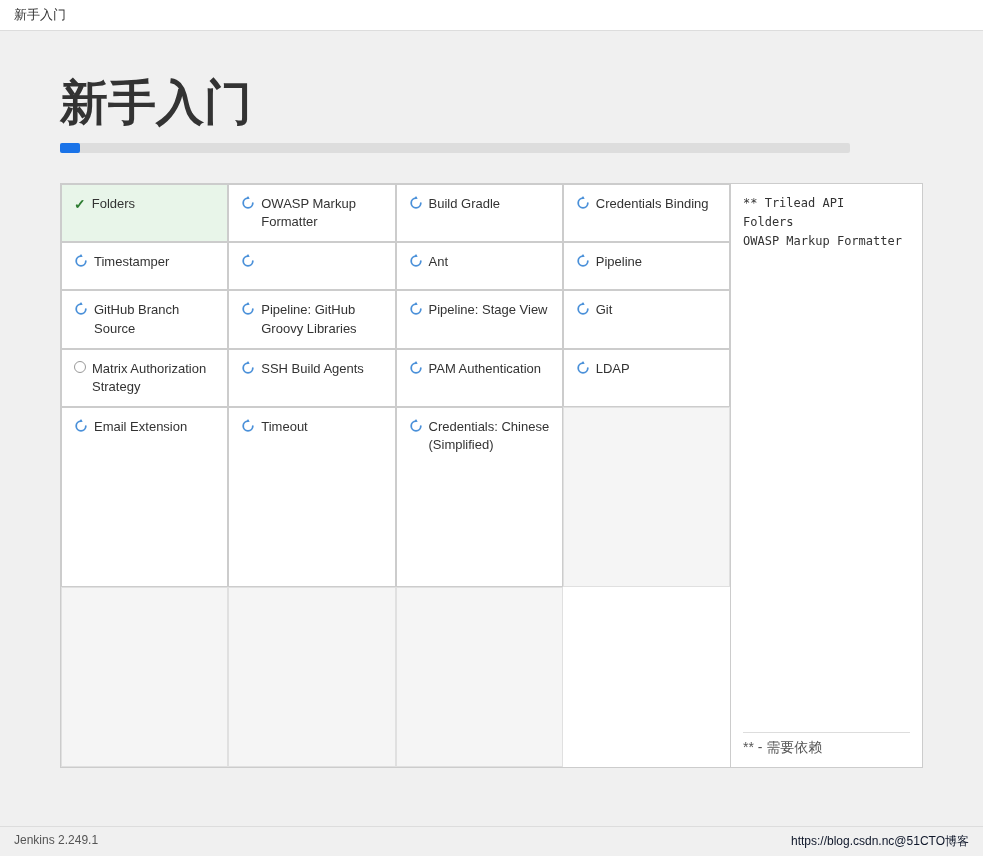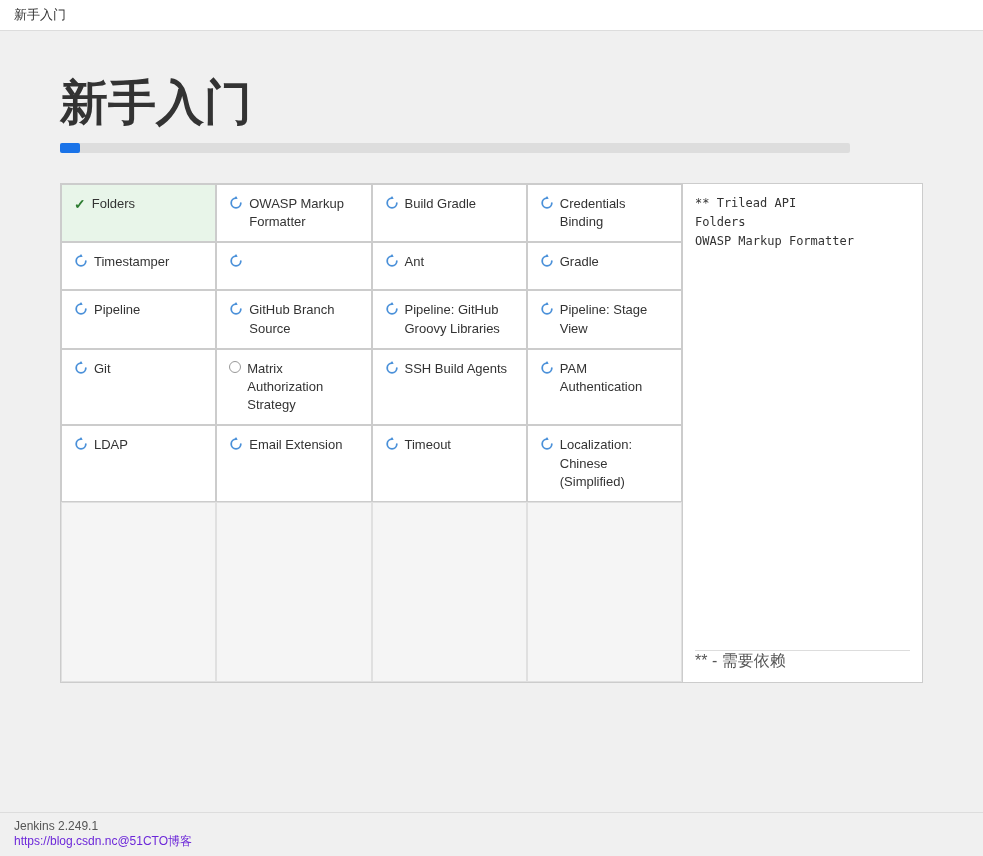--- a/index.html
+++ b/index.html
@@ -107,41 +107,42 @@
       display: inline-block;
       width: 12px;
       height: 12px;
       border-radius: 50%;
       border: 1px solid #999;
       margin-top: 2px;
     }
 
     
     #right-panel {
-      width: 240px;
+      width: 192px;
       border-left: 1px solid #ccc;
       background: #fff;
       padding: 10px 12px;
       font-size: 12px;
       color: #333;
       display: flex;
       flex-direction: column;
       justify-content: space-between;
     }
 
     #right-panel .panel-top {
       font-family: monospace;
       font-size: 12px;
       line-height: 1.6;
       white-space: pre;
     }
 
     #right-panel .panel-bottom {
-      font-size: 16px;
+      font-size: 14px;
       color: #555;
+      padding-top: 6px;
       border-top: 1px solid #ddd;
       margin-top: auto;
     }
 
     .grid-cell.empty {
       background: #f5f5f5;
       border-color: #e0e0e0;
       min-height: 200px;
     }
 
@@ -151,25 +152,24 @@
       padding: 6px 14px;
       display: flex;
       justify-content: space-between;
       font-size: 12px;
       color: #555;
       border-top: 1px solid #ddd;
       position: fixed;
       bottom: 0;
       left: 0;
       width: 100%;
-      flex-direction: column;
     }
 
     #bottom-bar a {
-      color: #6d28d9;
+      color: #0f172a;
       text-decoration: none;
     }
   </style>
 </head>
 <body>
 
 <div id="top-bar">
   <span>新手入门</span>
 </div>
 
@@ -233,29 +233,20 @@
       </div>
       <div class="grid-cell">
         <span class="cell-icon icon-refresh">
           <svg viewBox="0 0 16 16" fill="none" stroke="#4a90d9" stroke-width="2">
             <path d="M13.5 8A5.5 5.5 0 1 1 8 2.5" stroke-linecap="round"></path>
             <polyline points="8,0 10,3 6,3" fill="#4a90d9" stroke="none"></polyline>
           </svg>
         </span>
         <span class="cell-text">Ant</span>
       </div>
-      <div class="grid-cell">
-        <span class="cell-icon icon-refresh">
-          <svg viewBox="0 0 16 16" fill="none" stroke="#4a90d9" stroke-width="2">
-            <path d="M13.5 8A5.5 5.5 0 1 1 8 2.5" stroke-linecap="round"></path>
-            <polyline points="8,0 10,3 6,3" fill="#4a90d9" stroke="none"></polyline>
-          </svg>
-        </span>
-        <span class="cell-text">Gradle</span>
-      </div>
 
       <div class="grid-cell">
         <span class="cell-icon icon-refresh">
           <svg viewBox="0 0 16 16" fill="none" stroke="#4a90d9" stroke-width="2">
             <path d="M13.5 8A5.5 5.5 0 1 1 8 2.5" stroke-linecap="round"></path>
             <polyline points="8,0 10,3 6,3" fill="#4a90d9" stroke="none"></polyline>
           </svg>
         </span>
         <span class="cell-text">Pipeline</span>
       </div>
@@ -346,21 +337,21 @@
         </span>
         <span class="cell-text">Timeout</span>
       </div>
       <div class="grid-cell">
         <span class="cell-icon icon-refresh">
           <svg viewBox="0 0 16 16" fill="none" stroke="#4a90d9" stroke-width="2">
             <path d="M13.5 8A5.5 5.5 0 1 1 8 2.5" stroke-linecap="round"></path>
             <polyline points="8,0 10,3 6,3" fill="#4a90d9" stroke="none"></polyline>
           </svg>
         </span>
-        <span class="cell-text">Localization: Chinese (Simplified)</span>
+        <span class="cell-text">Credentials: Chinese (Simplified)</span>
       </div>
 
       <div class="grid-cell empty" style="min-height:180px;"></div>
       <div class="grid-cell empty" style="min-height:180px;"></div>
       <div class="grid-cell empty" style="min-height:180px;"></div>
       <div class="grid-cell empty" style="min-height:180px;"></div>
     </div>
 
     <div id="right-panel">
       <div class="panel-top"><span>** Trilead API</span>

